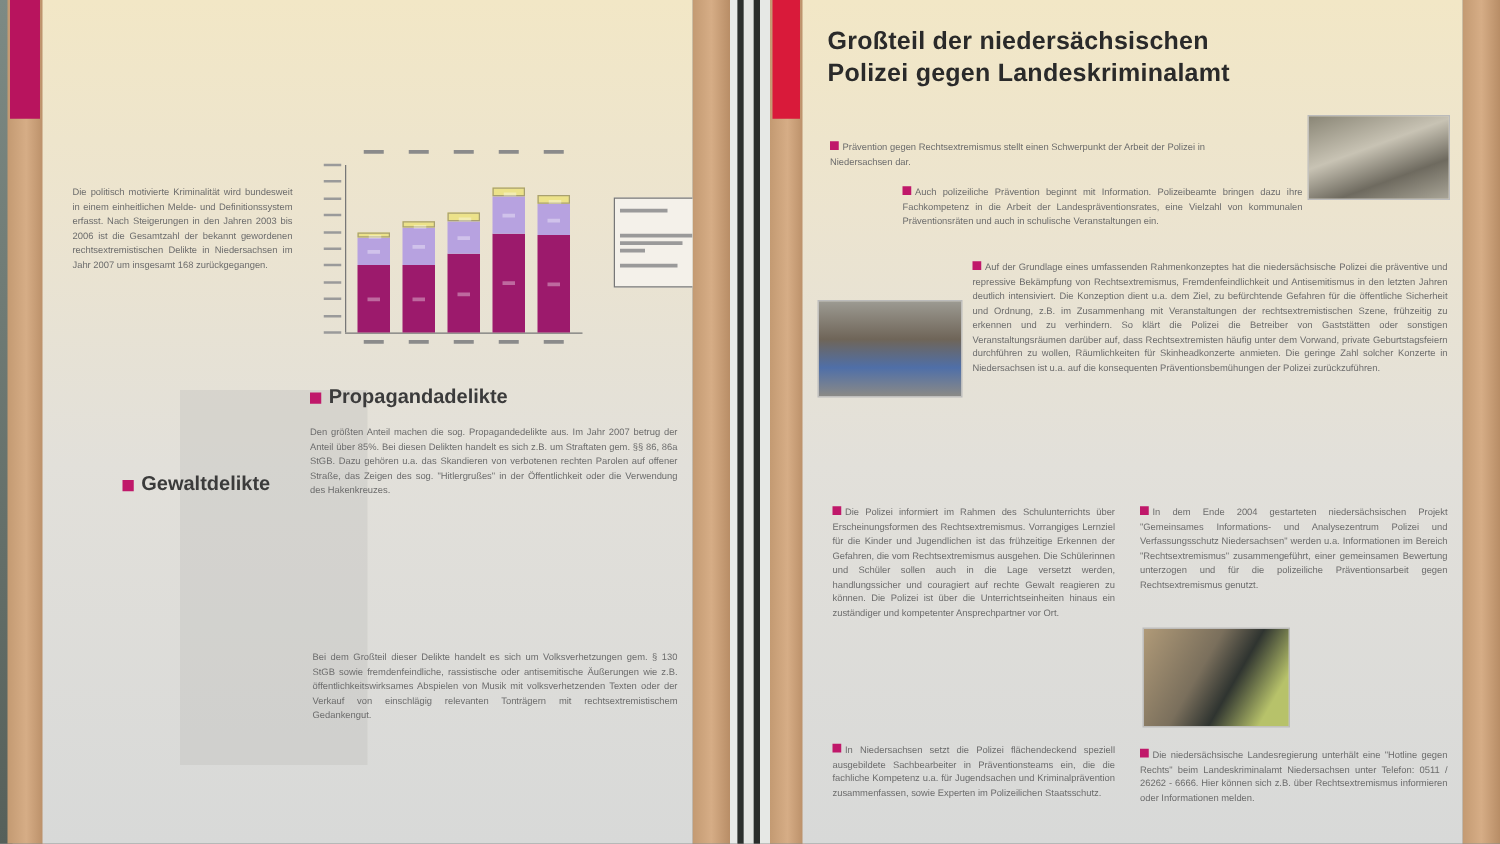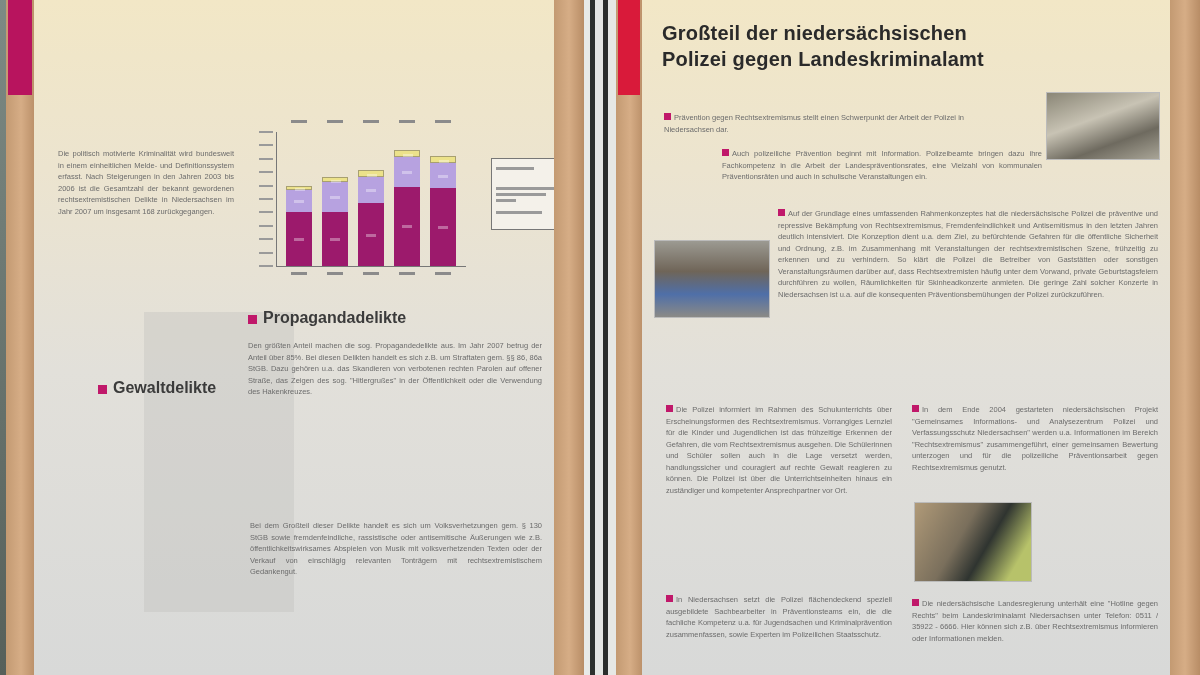--- a/index.html
+++ b/index.html
@@ -168,14 +168,14 @@
   <div class="photo" style="left:12px;top:240px;width:114px;height:76px;background:linear-gradient(180deg,#9c9a92 0%,#6f6558 40%,#4f6fa8 70%,#8b8a86 100%);"></div>
 
   <div class="txt" style="left:136px;top:208px;width:380px;"><span class="sq-s"></span><span>Auf der Grundlage eines umfassenden Rahmenkonzeptes hat die niedersächsische Polizei die präventive und repressive Bekämpfung von Rechtsextremismus, Fremdenfeindlichkeit und Antisemitismus in den letzten Jahren deutlich intensiviert. Die Konzeption dient u.a. dem Ziel, zu befürchtende Gefahren für die öffentliche Sicherheit und Ordnung, z.B. im Zusammenhang mit Veranstaltungen der rechtsextremistischen Szene, frühzeitig zu erkennen und zu verhindern. So klärt die Polizei die Betreiber von Gaststätten oder sonstigen Veranstaltungsräumen darüber auf, dass Rechtsextremisten häufig unter dem Vorwand, private Geburtstagsfeiern durchführen zu wollen, Räumlichkeiten für Skinheadkonzerte anmieten. Die geringe Zahl solcher Konzerte in Niedersachsen ist u.a. auf die konsequenten Präventionsbemühungen der Polizei zurückzuführen.</span></div>
 
   <div class="txt" style="left:24px;top:404px;width:226px;"><span class="sq-s"></span><span>Die Polizei informiert im Rahmen des Schulunterrichts über Erscheinungsformen des Rechtsextremismus. Vorrangiges Lernziel für die Kinder und Jugendlichen ist das frühzeitige Erkennen der Gefahren, die vom Rechtsextremismus ausgehen. Die Schülerinnen und Schüler sollen auch in die Lage versetzt werden, handlungssicher und couragiert auf rechte Gewalt reagieren zu können. Die Polizei ist über die Unterrichtseinheiten hinaus ein zuständiger und kompetenter Ansprechpartner vor Ort.</span></div>
 
   <div class="photo" style="left:272px;top:502px;width:116px;height:78px;background:linear-gradient(120deg,#b09a78,#7a6f5c 40%,#2f3430 60%,#b7c26a 85%);"></div>
   <div class="txt" style="left:270px;top:404px;width:246px;"><span class="sq-s"></span><span>In dem Ende 2004 gestarteten niedersächsischen Projekt "Gemeinsames Informations- und Analysezentrum Polizei und Verfassungsschutz Niedersachsen" werden u.a. Informationen im Bereich "Rechtsextremismus" zusammengeführt, einer gemeinsamen Bewertung unterzogen und für die polizeiliche Präventionsarbeit gegen Rechtsextremismus genutzt.</span></div>
 
   <div class="txt" style="left:24px;top:594px;width:226px;"><span class="sq-s"></span><span>In Niedersachsen setzt die Polizei flächendeckend speziell ausgebildete Sachbearbeiter in Präventionsteams ein, die die fachliche Kompetenz u.a. für Jugendsachen und Kriminalprävention zusammenfassen, sowie Experten im Polizeilichen Staatsschutz.</span></div>
-  <div class="txt" style="left:270px;top:598px;width:246px;"><span class="sq-s"></span><span>Die niedersächsische Landesregierung unterhält eine "Hotline gegen Rechts" beim Landeskriminalamt Niedersachsen unter Telefon: 0511 / 35922 - 6666. Hier können sich z.B. über Rechtsextremismus informieren oder Informationen melden.</span></div>
+  <div class="txt" style="left:270px;top:598px;width:246px;"><span class="sq-s"></span><span>Die niedersächsische Landesregierung unterhält eine "Hotline gegen Rechts" beim Landeskriminalamt Niedersachsen unter Telefon: 0511 / 26262 - 6666. Hier können sich z.B. über Rechtsextremismus informieren oder Informationen melden.</span></div>
 </div>
 
 </body></html>

